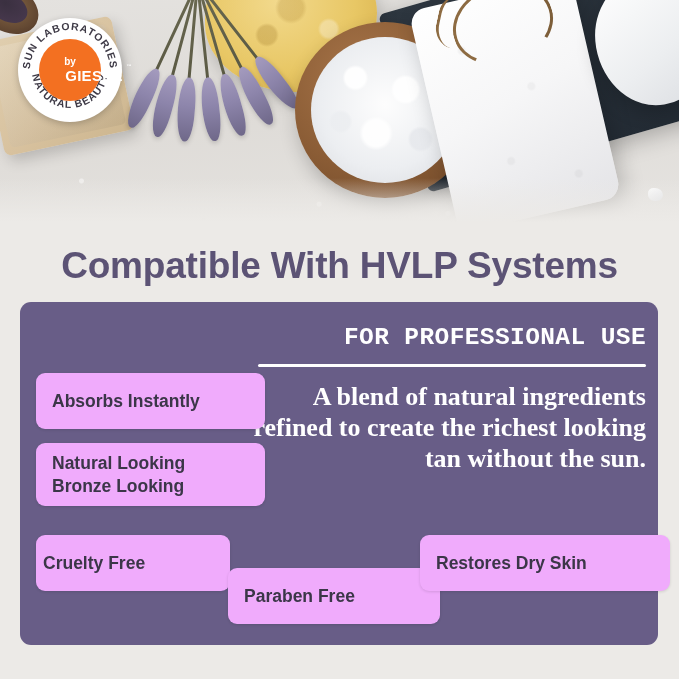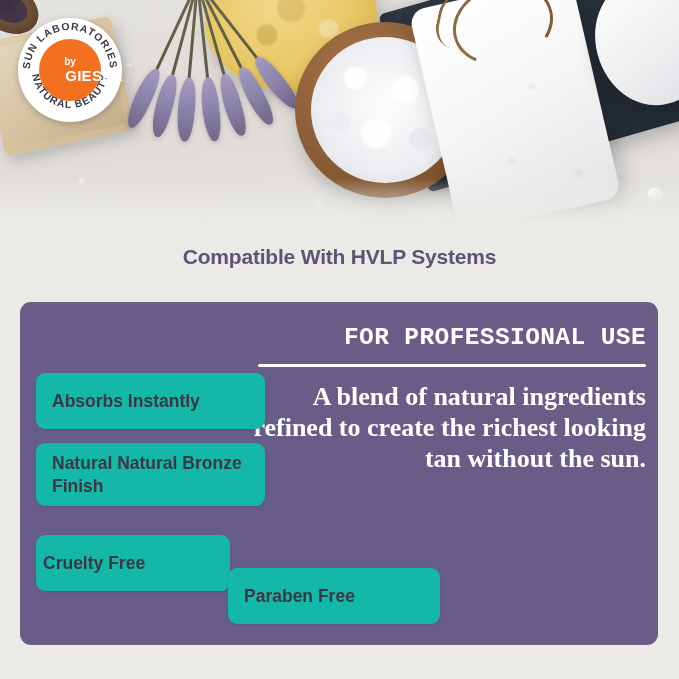--- a/index.html
+++ b/index.html
@@ -152,21 +152,21 @@
   .badge .tm{position:absolute;right:-9px;top:-4px;font-size:5px;font-weight:700;}
   .badge svg{position:absolute;inset:0;width:104px;height:104px;}
   .badge svg text{
     font-family:"Liberation Sans",sans-serif;font-size:10.4px;font-weight:700;
     fill:#3e3a46;letter-spacing:1.05px;
   }
 
   
   .headline{
     position:absolute;left:0;top:245px;width:679px;text-align:center;
-    font-size:21px;font-weight:700;color:#5c5375;letter-spacing:-.2px;
+    font-size:37px;font-weight:700;color:#5c5375;letter-spacing:-.2px;
     white-space:nowrap;
   }
 
   
   .panel{
     position:absolute;left:20px;top:302px;width:638px;height:343px;
     background:#685d87;border-radius:11px;
   }
   .pro-head{
     position:absolute;left:258px;top:22px;width:368px;text-align:right;
@@ -176,21 +176,21 @@
     position:absolute;left:238px;top:62px;width:388px;height:3px;background:#ffffff;border-radius:2px;
   }
   .blurb{
     position:absolute;left:230px;top:80px;width:396px;text-align:right;
     color:#ffffff;font-family:"Liberation Serif",serif;
     font-size:26px;font-weight:700;line-height:1.19;
   }
 
   
   .pill{
-    position:absolute;background:#14b8a6;border-radius:9px;
+    position:absolute;background:#f0abfc;border-radius:9px;
     display:flex;align-items:center;
     color:#3b3648;font-size:17.5px;font-weight:600;line-height:1.27;
     box-shadow:0 1px 3px rgba(0,0,0,.12);
   }
   .p1{left:16px;top:71px;width:197px;height:56px;padding:0 16px;}
   .p2{left:16px;top:141px;width:197px;height:63px;padding:0 16px;}
   .p3{left:16px;top:233px;width:180px;height:56px;padding:0 7px;}
   .p4{left:208px;top:233px;width:180px;height:56px;padding:0 16px;margin-top:33px;}
   .p5{left:400px;top:233px;width:218px;height:56px;padding:0 16px;}
 </style>
@@ -250,23 +250,26 @@
   <div class="panel">
 
     <div class="pro-head">FOR PROFESSIONAL USE</div>
     <div class="divider"></div>
     <div class="blurb">A blend of natural ingredients refined to create the richest looking tan without the sun.</div>
 
     <div class="pill p1">
       <span>Absorbs Instantly</span>
     </div>
     <div class="pill p2">
-      <span>Natural Natural Bronze Finish</span>
+      <span>Natural Looking Bronze Looking</span>
     </div>
     <div class="pill p3">
       <span>Cruelty Free</span>
     </div>
     <div class="pill p4">
       <span>Paraben Free</span>
     </div>
+    <div class="pill p5">
+      <span>Restores Dry Skin</span>
+    </div>
   </div>
 
 </div>
 
 </body></html>

